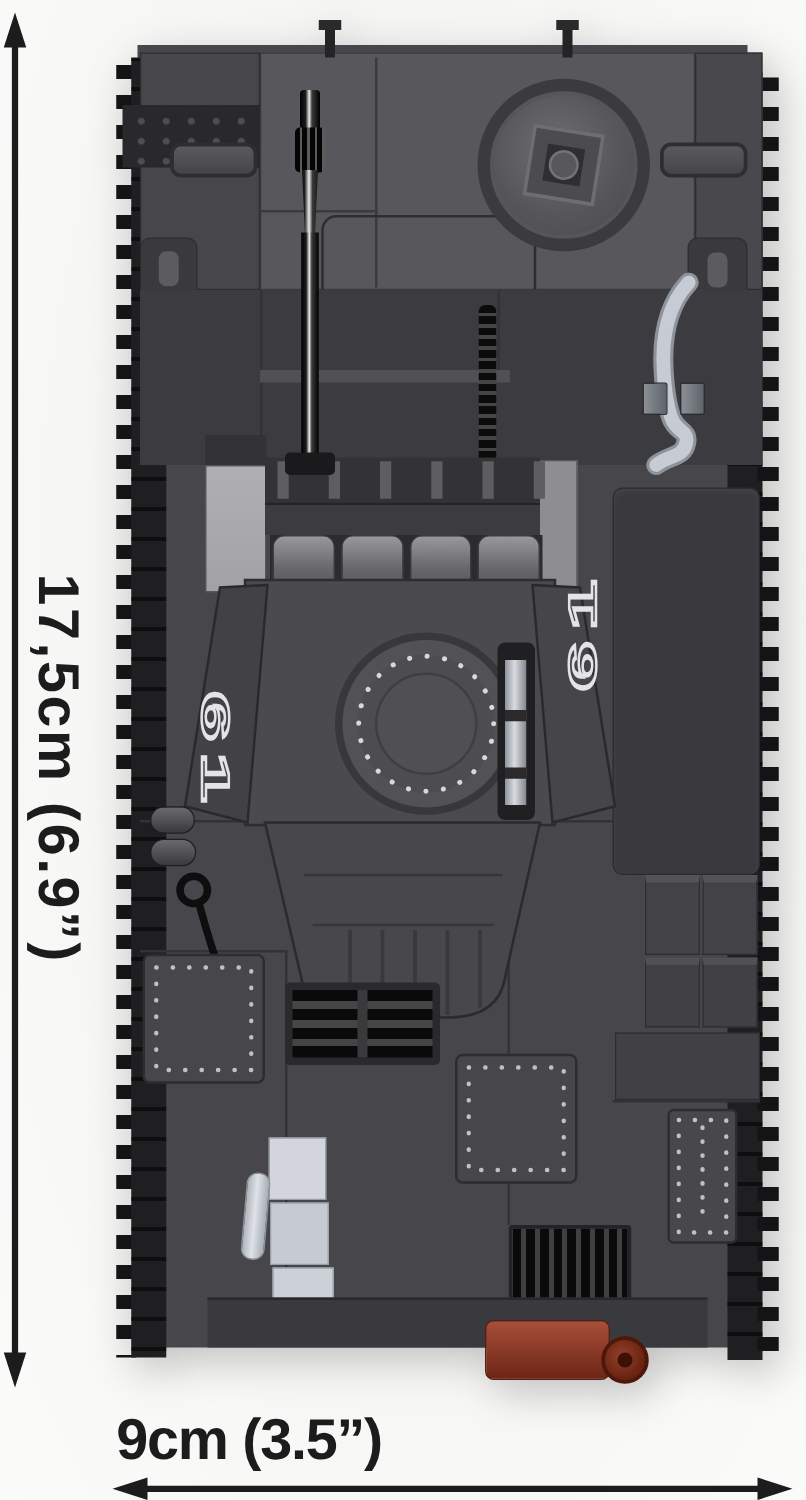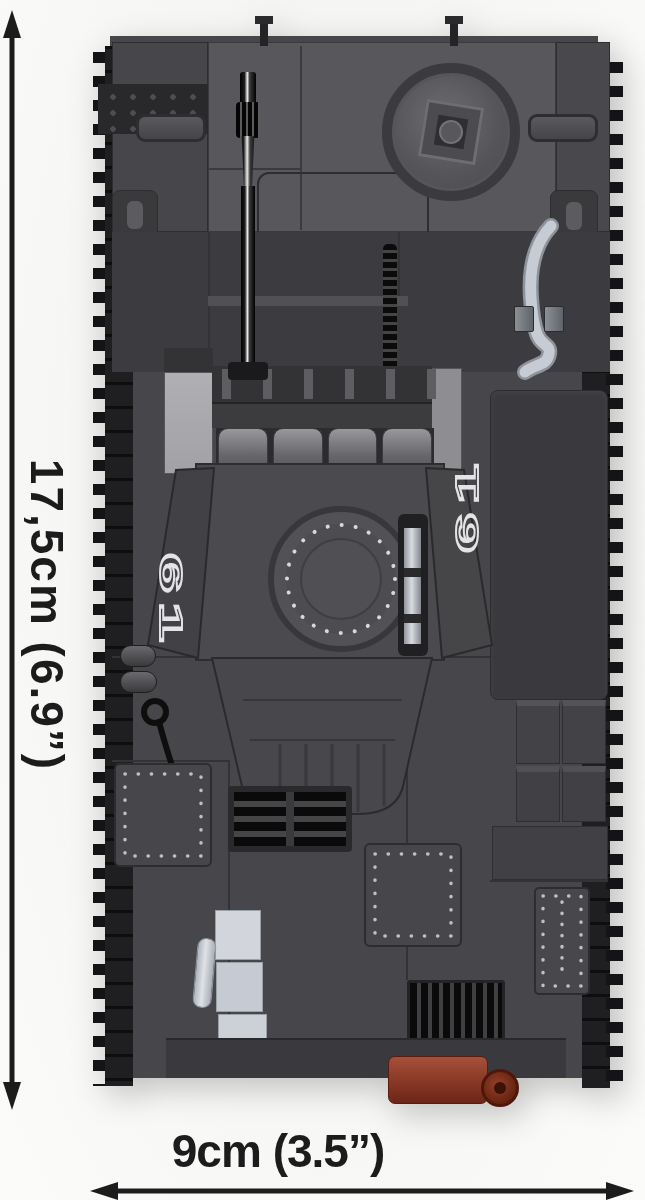--- a/index.html
+++ b/index.html
@@ -8,21 +8,21 @@
     --panel-silver:#a2a2a6; --track-black:#1f1f22; --tool-silver:#c7cbd3;
     --pale-gray:#ccd0d7; --rust-brown:#8a3a27; --marking-white:#e4e4e7;
   }
   html,body{margin:0;padding:0;}
   body{font-family:"Liberation Sans", sans-serif; background:#fff;}
   .scene{position:relative;width:645px;height:1200px;overflow:hidden;
     background:radial-gradient(ellipse at 50% 40%, #f2f2f1 0%, var(--background,#f6f6f5) 55%, #fbfbfa 100%);}
   .abs{position:absolute;box-sizing:border-box;}
   .dim-label{position:absolute;color:var(--annotation-black,#1c1c1c);font-weight:700;white-space:nowrap;}
   .h-label{left:47px;top:615px;font-size:46px;letter-spacing:2px;transform:translate(-50%,-50%) rotate(90deg);}
-  .w-label{left:93px;top:1124px;width:370px;text-align:center;font-size:46px;letter-spacing:-1px;}
+  .w-label{left:93px;top:1124px;width:370px;text-align:left;font-size:46px;letter-spacing:-1px;}
   .tank{position:absolute;inset:0;filter:drop-shadow(7px 10px 16px rgba(0,0,0,0.22));}
   .brick{position:absolute;box-sizing:border-box;background:var(--brick-mid,#47474b);border:1px solid #2e2e31;}
   .seam{position:absolute;background:#333337;}
   .teeth{position:absolute;background:repeating-linear-gradient(180deg,#141416 0 11px,transparent 11px 24px);}
   .track{position:absolute;background-color:var(--track-black,#1f1f22);
     background-image:repeating-linear-gradient(180deg, rgba(0,0,0,.55) 0 3px, transparent 3px 24px);}
   .slot{position:absolute;box-sizing:border-box;border:3px solid #2e2e31;border-radius:9px;
     background:linear-gradient(180deg,#5a5a5e,#454549);}
   .post{position:absolute;width:20px;height:30px;}
   .post::before{content:"";position:absolute;left:1px;top:0;width:18px;height:8px;background:#2a2a2c;}

